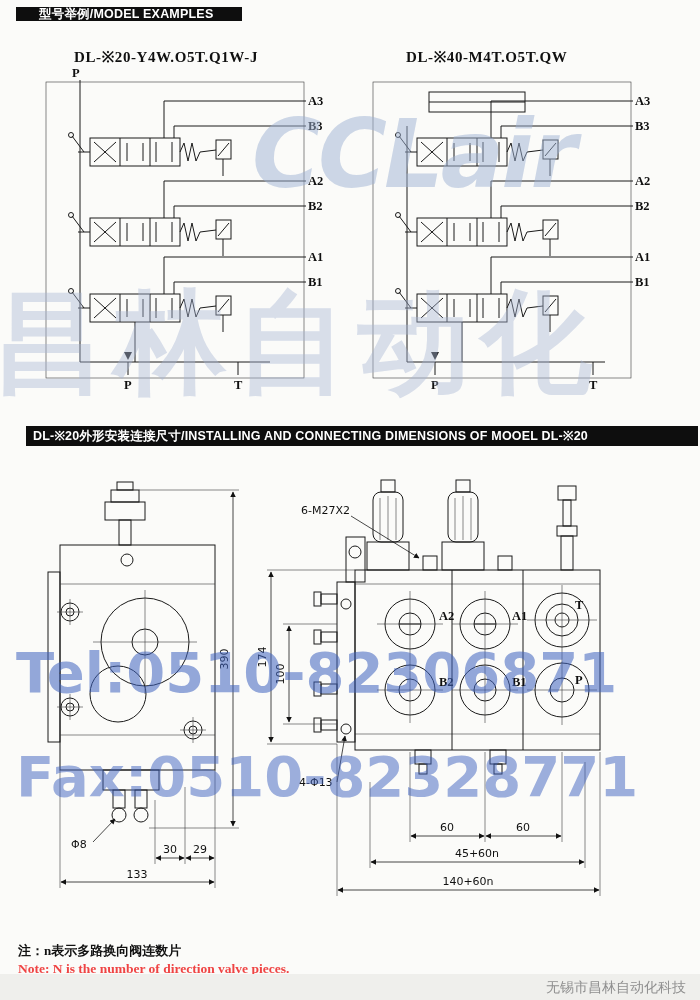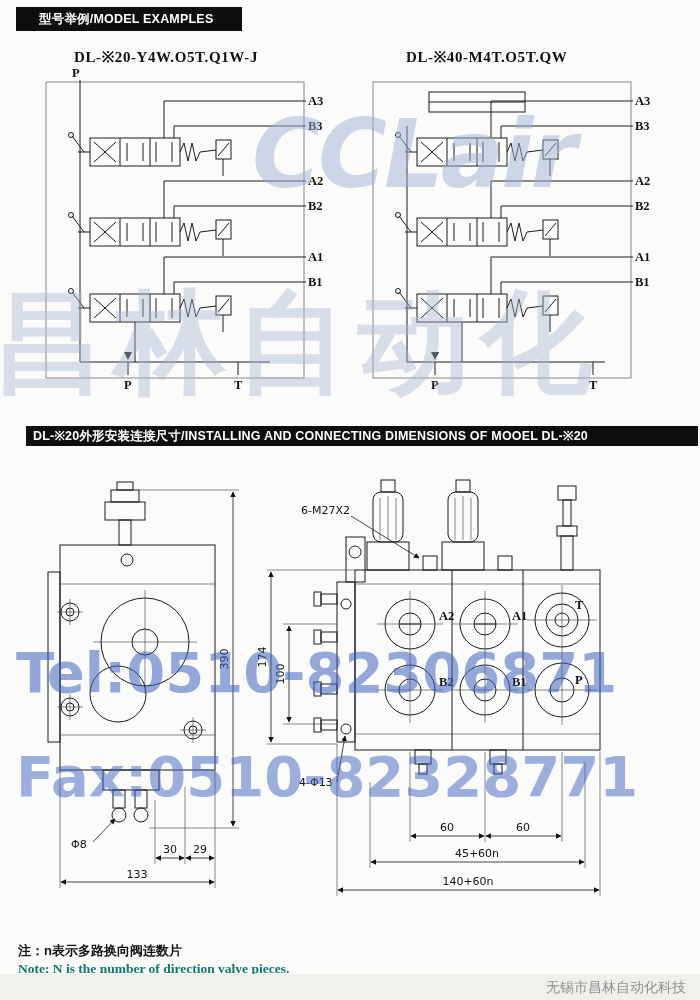--- a/index.html
+++ b/index.html
@@ -2,21 +2,21 @@
 <html><head>
 <meta charset="utf-8">
 <style>
   * { margin:0; padding:0; box-sizing:border-box; }
   html,body { width:700px; height:1000px; }
   body { position:relative; background:#fbfbf9; font-family:"Liberation Sans",sans-serif; overflow:hidden; }
   .page { position:absolute; inset:0; }
 
   .hbar { position:absolute; background:#0e0e0e; color:#fff; font-weight:bold;
           font-size:12.5px; display:flex; align-items:center; padding:0 7px; letter-spacing:.2px; }
-  .hbar1 { left:16px; top:7px; width:226px; height:24px;padding-left:23px; }
+  .hbar1 { left:16px; top:7px; width:226px; height:14px;padding-left:23px; }
   .hbar2 { left:26px; top:426px; width:672px; height:20px; }
 
   .schem-title { position:absolute; font-family:"Liberation Serif","DejaVu Serif",serif;
                  font-weight:bold; font-size:15px; letter-spacing:.6px; color:#101010; }
   .title-left  { left:74px;  top:46px; }
   .title-right { left:406px; top:46px; }
 
   svg { position:absolute; overflow:visible; }
   .sline { stroke:#1a1a1a; stroke-width:1; fill:none; }
   .thin  { stroke:#3a3a3a; stroke-width:.6; fill:none; }
@@ -28,23 +28,23 @@
   .wm { position:absolute; pointer-events:none; white-space:nowrap; }
   .wm-cclair { left:252px; top:100px; font:bold italic 94px "DejaVu Sans",sans-serif;
                color:rgba(158,178,212,.50); letter-spacing:-3px; }
   .wm-cn { left:-8px; top:268px; font:bold 112px "DejaVu Sans",sans-serif;
            color:rgba(168,182,212,.42); letter-spacing:10px; }
   .wm-tel { left:16px; top:640px; font:bold 56px "DejaVu Sans",sans-serif;
             color:rgba(62,98,192,.55); }
   .wm-fax { left:16px; top:744px; font:bold 56px "DejaVu Sans",sans-serif;
             color:rgba(62,98,192,.50); }
 
-  .note-cn { position:absolute; left:18px; top:942px; font-weight:bold; font-size:13px; color:#111; }
+  .note-cn { position:absolute; left:18px; top:942px; font-weight:bold; font-size:13px; color:#111;font-family:Liberation Serif, serif; }
   .note-en { position:absolute; left:18px; top:961px; font-weight:bold; font-size:13.5px;
-             font-family:"Liberation Serif","DejaVu Serif",serif; color:#0f766e; }
+             font-family:"Liberation Serif","DejaVu Serif",serif; color:#ef4444; }
   .footer-strip { position:absolute; left:0; top:974px; width:700px; height:26px; background:#efefec; }
   .footer-co { position:absolute; right:14px; top:979px; font-weight:normal; font-size:14px; color:#8f8f8f; }
 </style>
 </head>
 <body>
 
 <div class="page">
 
   <div class="hbar hbar1">
     <span>型号举例/MODEL EXAMPLES</span>

